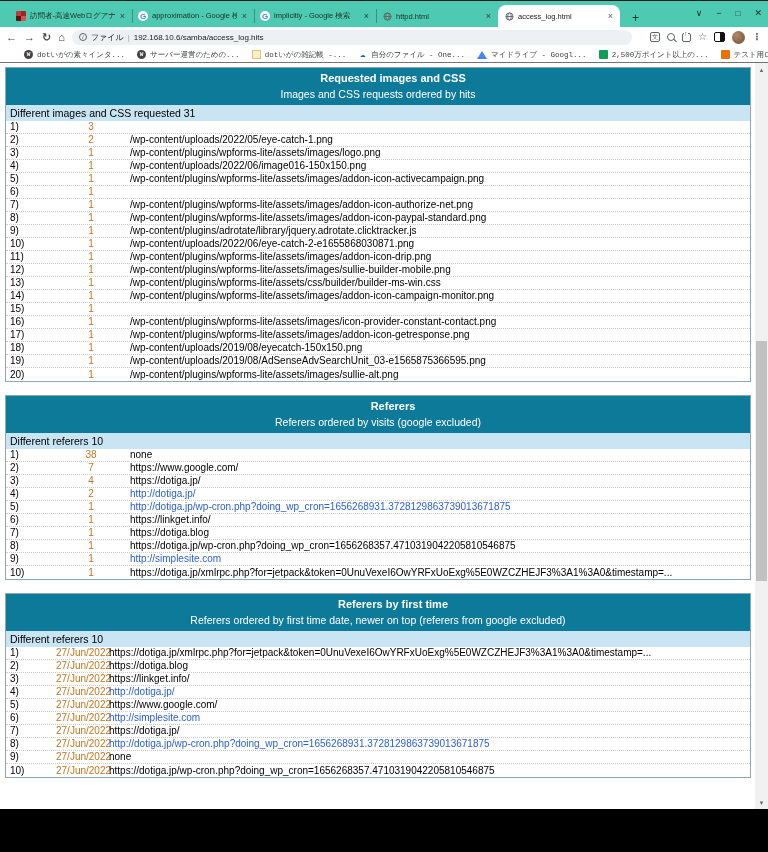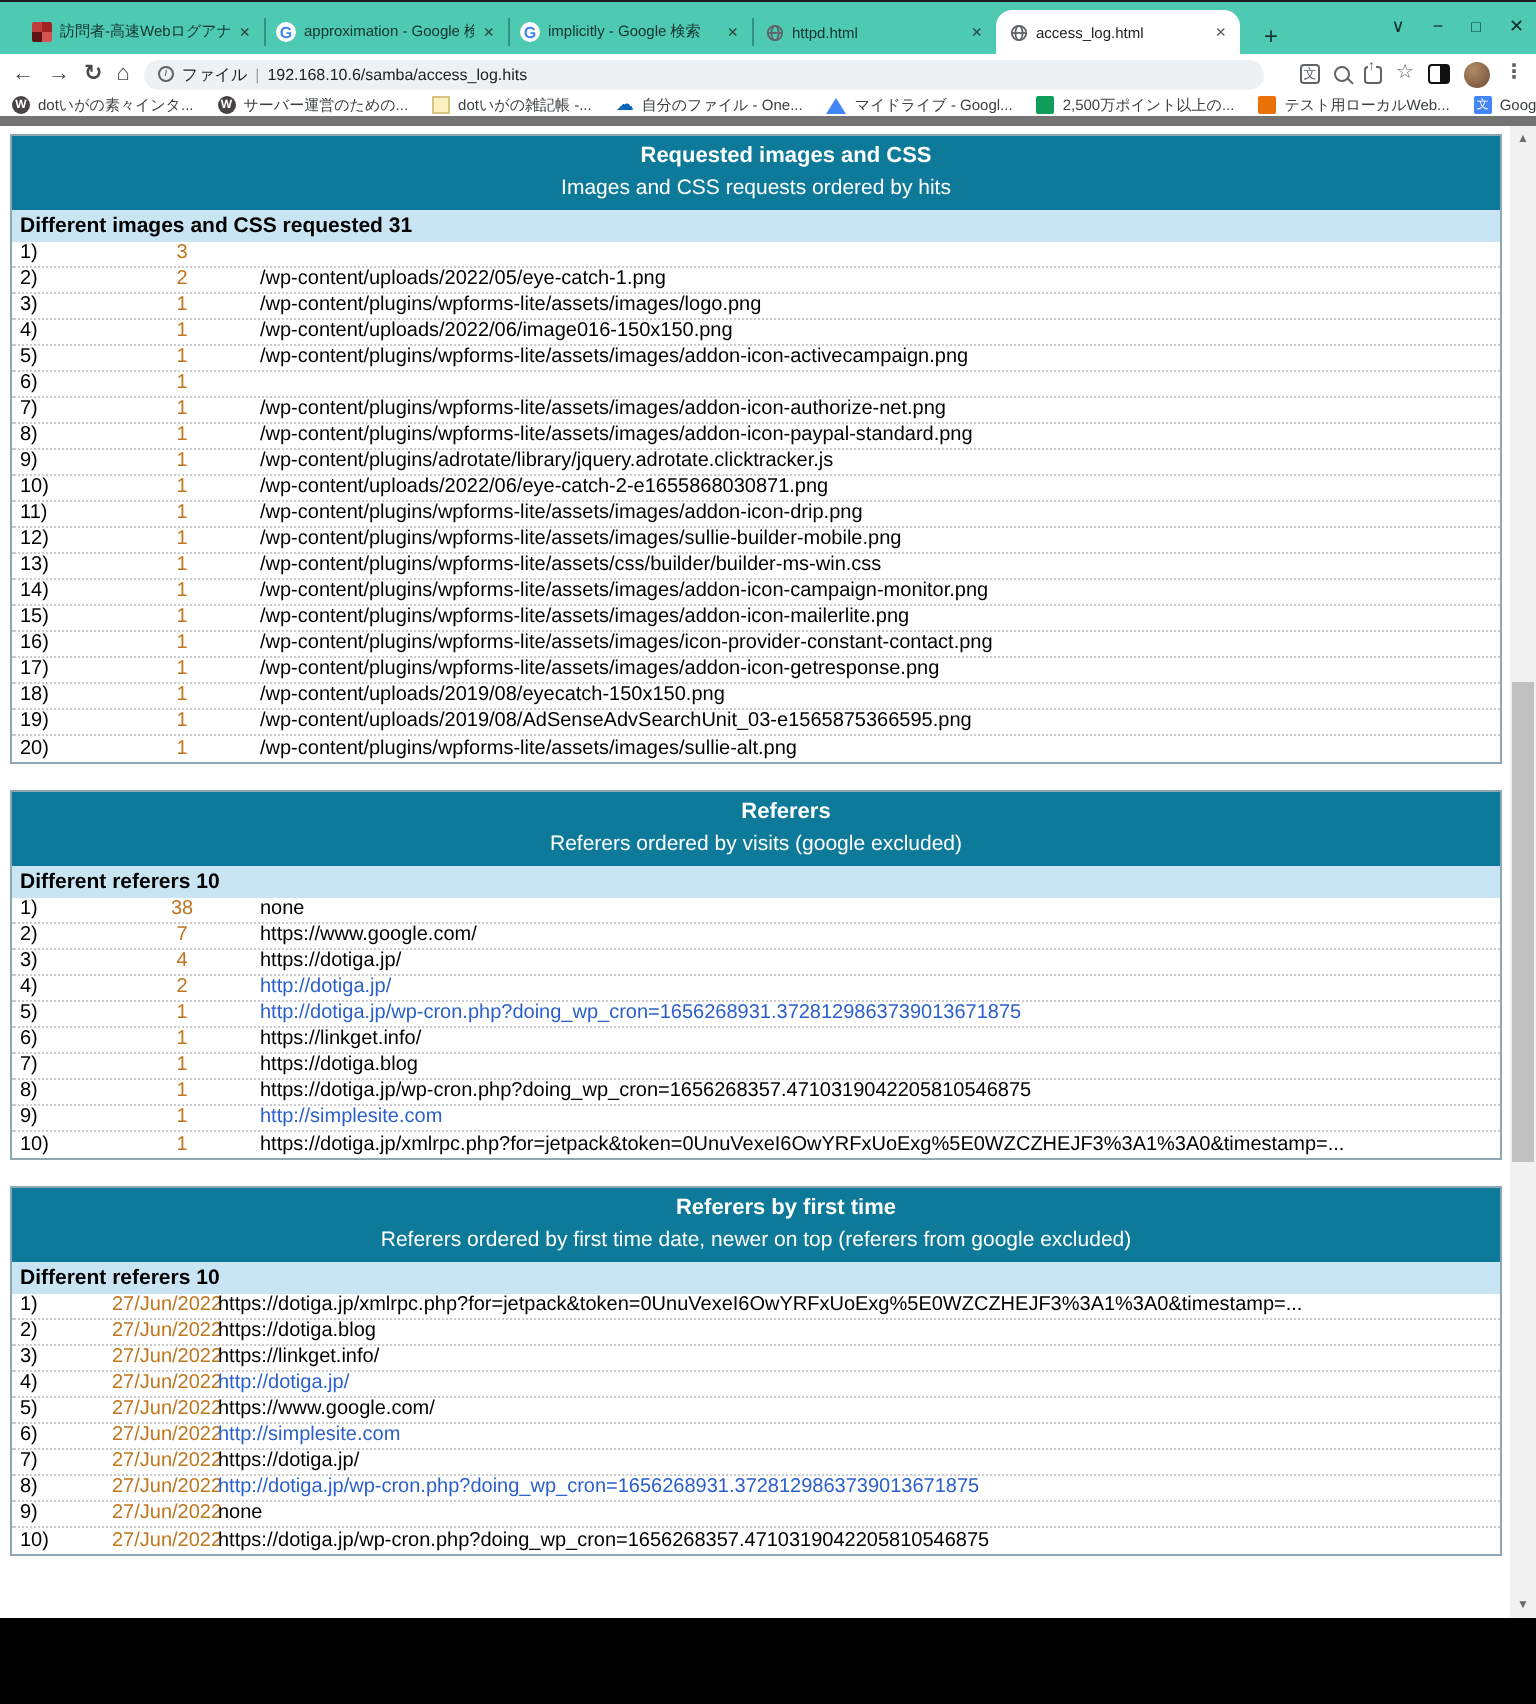--- a/index.html
+++ b/index.html
@@ -34,40 +34,40 @@
   .translate-box { width:10px; height:10px; border:1px solid #5f6368; border-radius:2px; font-size:6.5px; color:#5f6368; display:flex; align-items:center; justify-content:center; }
   .mag { width:8px; height:8px; border:1.3px solid #5f6368; border-radius:50%; position:relative; }
   .mag::after { content:""; position:absolute; width:4px; height:1.3px; background:#5f6368; right:-3px; bottom:-1px; transform:rotate(45deg); }
   .sharebox { width:9px; height:9px; border:1.2px solid #5f6368; border-radius:2px; position:relative; }
   .sharebox::after { content:"↑"; position:absolute; top:-4px; left:1px; font-size:7px; color:#5f6368; background:#fff; }
   .panelic { width:11px; height:10px; border:1.5px solid #111; border-radius:2px; position:relative; }
   .panelic::after { content:""; position:absolute; right:0; top:0; bottom:0; width:4px; background:#111; }
   .avatar { width:13px; height:13px; border-radius:50%; background:radial-gradient(circle at 35% 30%, #b08a66, #6e4f38); cursor:pointer; }
 
   
-  .bookmarks { height:16px; background:#fff; display:flex; align-items:center; padding:0 6px; gap:12px; border-bottom:5px solid #737373; }
+  .bookmarks { height:16px; background:#fff; display:flex; align-items:center; padding:0 24px; gap:12px; border-bottom:1px solid #737373;font-family:Liberation Mono, monospace; }
   .bm { display:flex; align-items:center; gap:4px; font-size:7.5px; color:#3c4043; white-space:nowrap; cursor:pointer; }
   .bmic { width:9px; height:9px; display:inline-flex; align-items:center; justify-content:center; flex:0 0 auto; font-size:6px; }
   .bi-wordpress { background:#464342; color:#fff; border-radius:50%; font-weight:bold; }
   .bi-note { background:#fdf0c0; border:1px solid #d8c382; }
   .bi-onedrive { color:#0b64b8; font-size:9px; }
   .bi-drive { width:0; height:0; border-left:5px solid transparent; border-right:5px solid transparent; border-bottom:8px solid #4285f4; position:relative; }
   .bi-sheets { background:#0f9d58; border-radius:1px; }
   .bi-local { background:#e8710a; border-radius:1px; color:#fff; }
   .bi-translate { background:#4285f4; border-radius:1px; color:#fff; }
 
   
   .viewport { height:746px; background:#fff; position:relative; overflow:hidden; }
   .content { position:absolute; left:0; top:0; width:755px; padding:4px 4px 0 5px; }
 
   .log-table { border:1px solid #8da8b2; margin-bottom:13px; }
   .sec-head { background:var(--header_teal); text-align:center; color:#fff; padding:2px 0 3px; }
   .sec-title { font-size:11px; font-weight:bold; line-height:16px;margin-left:30px; }
   .sec-subtitle { font-size:10.5px; line-height:16px; }
-  .sec-summary { background:var(--summary_blue); font-size:10.5px; line-height:16px; height:16px; padding-left:4px; color:#000;font-weight:bold; }
+  .sec-summary { background:var(--summary_blue); font-size:10.5px; line-height:16px; height:16px; padding-left:4px; color:#000; }
   .row { display:grid; grid-template-columns:50px 70px 1fr; height:13px; line-height:12px; font-size:10px; border-bottom:1px dotted #cbcbcb; align-items:center; }
   .row:last-child { border-bottom:none; }
   .date-layout .row { grid-template-columns:50px 50px 1fr; }
   .c-rank { padding-left:4px; color:#000; }
   .c-val { text-align:center; color:var(--accent_orange); }
   .date-layout .c-val { text-align:right; white-space:nowrap; }
   .c-text { padding-left:4px; color:#000; white-space:nowrap; overflow:hidden; }
   .date-layout .c-text { padding-left:3px; }
   .c-text.link { color:var(--link_blue); cursor:pointer; }
 
@@ -262,21 +262,20 @@
             <span class="c-text">/wp-content/plugins/wpforms-lite/assets/css/builder/builder-ms-win.css</span>
           </div>
           <div class="row">
             <span class="c-rank">14)</span>
             <span class="c-val">1</span>
             <span class="c-text">/wp-content/plugins/wpforms-lite/assets/images/addon-icon-campaign-monitor.png</span>
           </div>
           <div class="row">
             <span class="c-rank">15)</span>
             <span class="c-val">1</span>
-            <span class="c-text">/wp-content/plugins/wpforms-lite/assets/images/addon-icon-mailerlite.png</span>
           </div>
           <div class="row">
             <span class="c-rank">16)</span>
             <span class="c-val">1</span>
             <span class="c-text">/wp-content/plugins/wpforms-lite/assets/images/icon-provider-constant-contact.png</span>
           </div>
           <div class="row">
             <span class="c-rank">17)</span>
             <span class="c-val">1</span>
             <span class="c-text">/wp-content/plugins/wpforms-lite/assets/images/addon-icon-getresponse.png</span>

